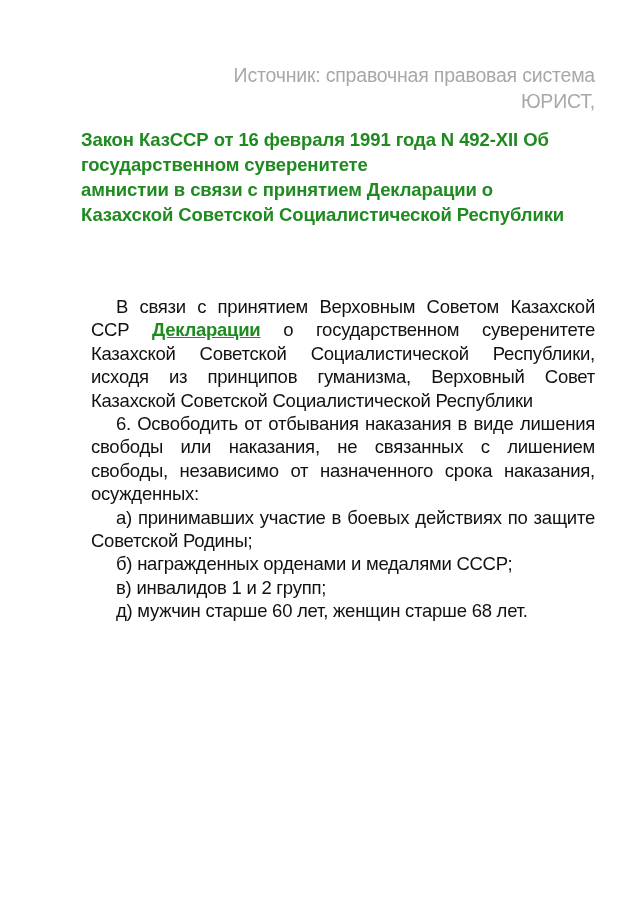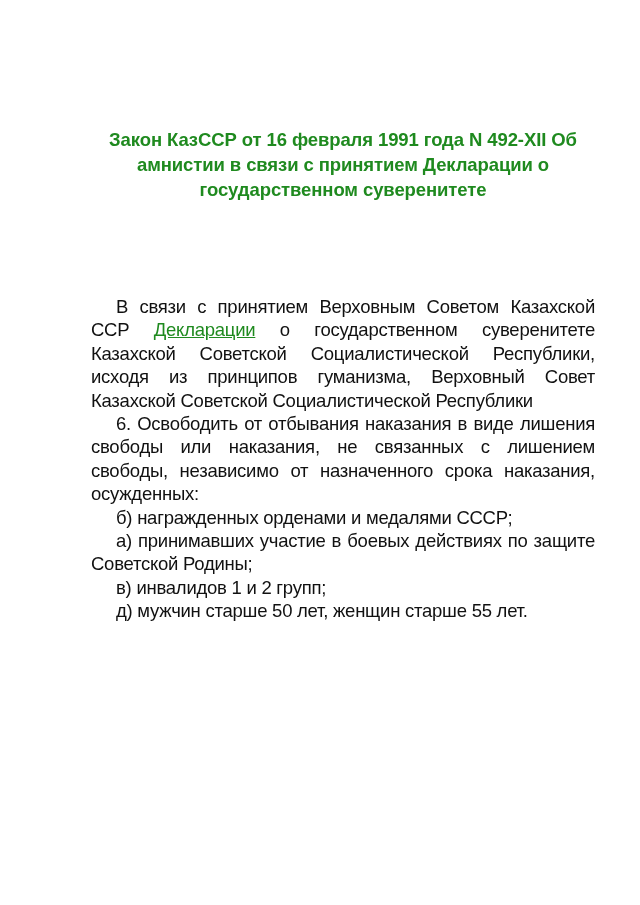--- a/index.html
+++ b/index.html
@@ -30,21 +30,20 @@
       color: #a8a8a8;
       font-size: 19.5px;
       line-height: 26px;
       letter-spacing: -0.2px;
     }
     .title {
       position: absolute;
       left: -10px;
       top: 127px;
       width: 524px;
-      text-align: center;
       color: #1f8a1f;
       font-weight: bold;
       font-size: 18.5px;
       line-height: 25px;
       letter-spacing: -0.1px;
     }
     .body {
       position: absolute;
       left: 0;
       top: 295px;
@@ -53,42 +52,44 @@
       line-height: 23.4px;
       letter-spacing: -0.25px;
     }
     .p {
       margin: 0;
       text-align: justify;
       text-indent: 25px;
     }
     .link {
       color: #1f8a1f;
-      font-weight: normal;
+      font-weight: bold;
       text-decoration: underline;
       cursor: pointer;
     }
   </style>
 </head>
 <body>
 
 <div class="page">
 
   <div class="source">
+    <div>Источник: справочная правовая система ЮРИСТ,</div>
   </div>
 
   <div class="title">
     <div>Закон КазССР от 16 февраля 1991 года N 492-XII Об</div>
+    <div>государственном суверенитете</div>
     <div>амнистии в связи с принятием Декларации о</div>
-    <div>государственном суверенитете</div>
+    <div>Казахской Советской Социалистической Республики</div>
   </div>
 
   <div class="body">
     <p class="p"><span>В связи с принятием Верховным Советом Казахской ССР</span> <a class="link">Декларации</a> <span>о государственном суверенитете Казахской Советской Социалистической Республики, исходя из принципов гуманизма, Верховный Совет Казахской Советской Социалистической Республики</span><br></p>
 
     <p class="p">6. Освободить от отбывания наказания в виде лишения свободы или наказания, не связанных с лишением свободы, независимо от назначенного срока наказания, осужденных:</p>
+    <p class="p">а) принимавших участие в боевых действиях по защите Советской Родины;</p>
     <p class="p">б) награжденных орденами и медалями СССР;</p>
-    <p class="p">а) принимавших участие в боевых действиях по защите Советской Родины;</p>
     <p class="p">в) инвалидов 1 и 2 групп;</p>
-    <p class="p">д) мужчин старше 50 лет, женщин старше 55 лет.</p>
+    <p class="p">д) мужчин старше 60 лет, женщин старше 68 лет.</p>
   </div>
 
 </div>
 
 </body></html>

